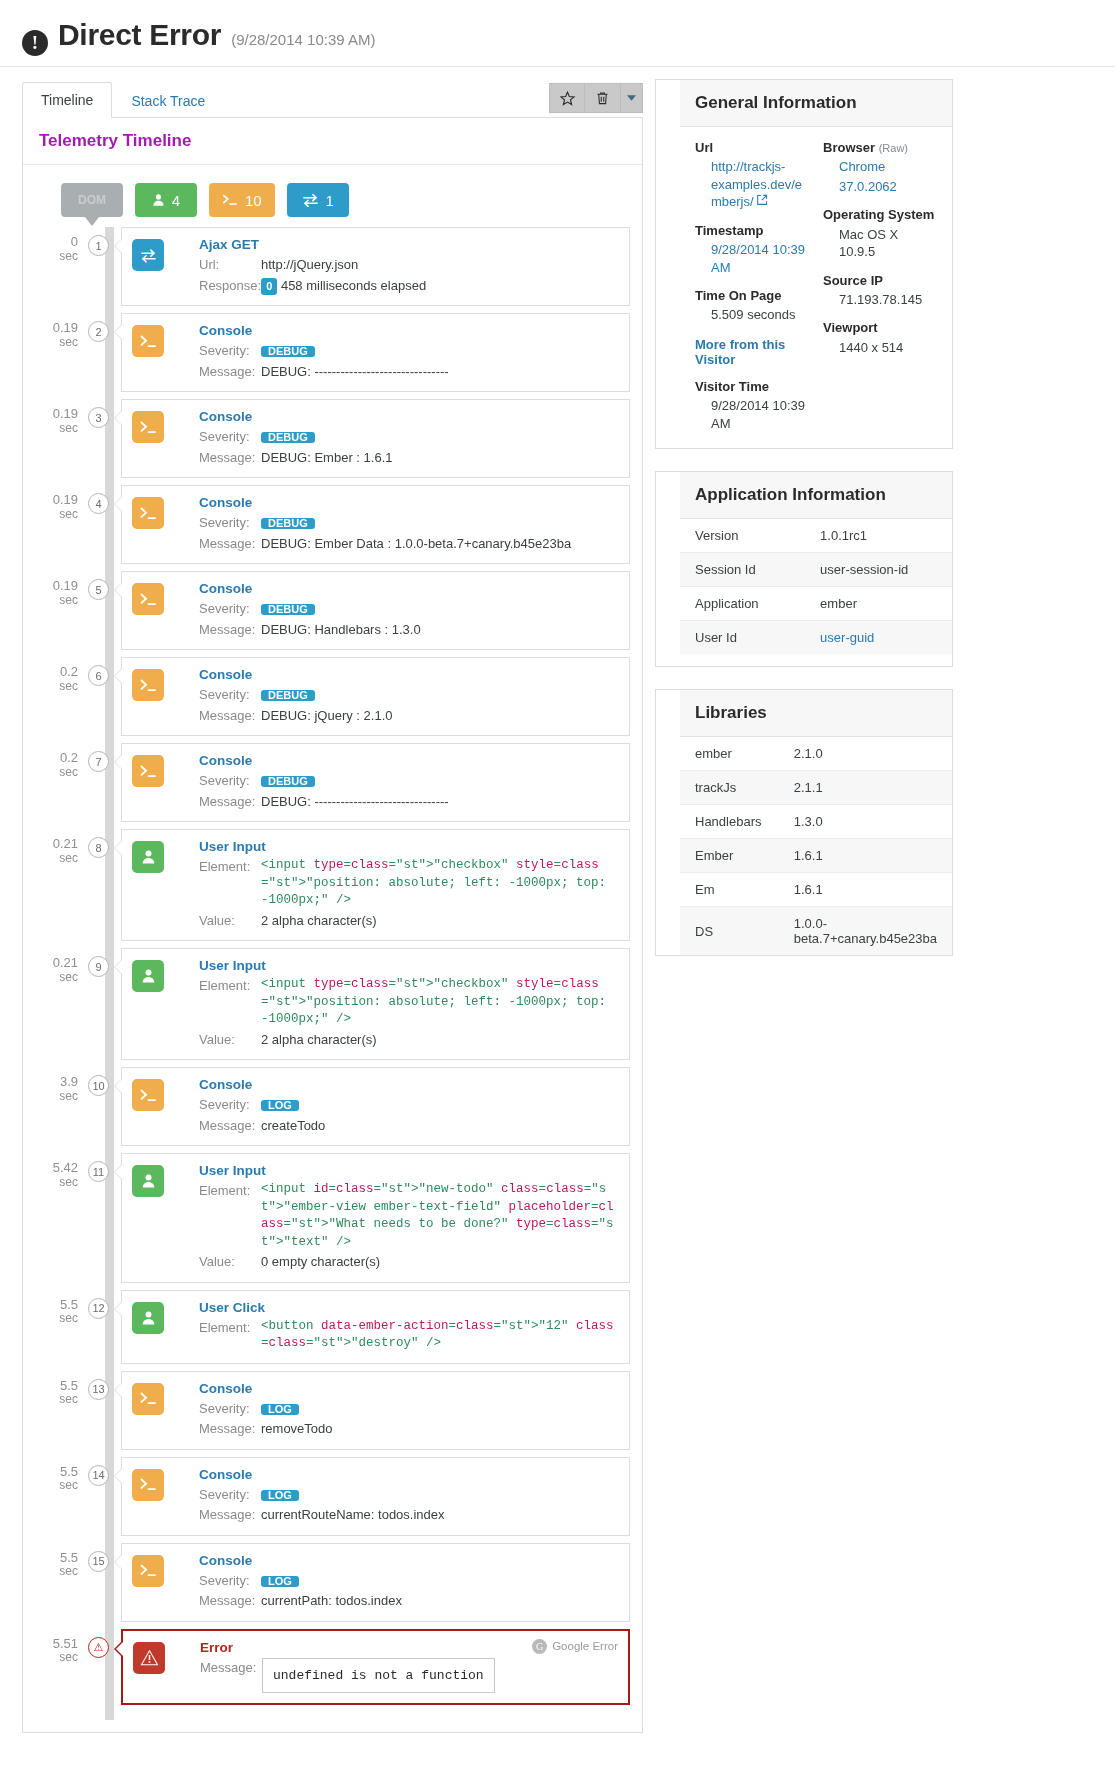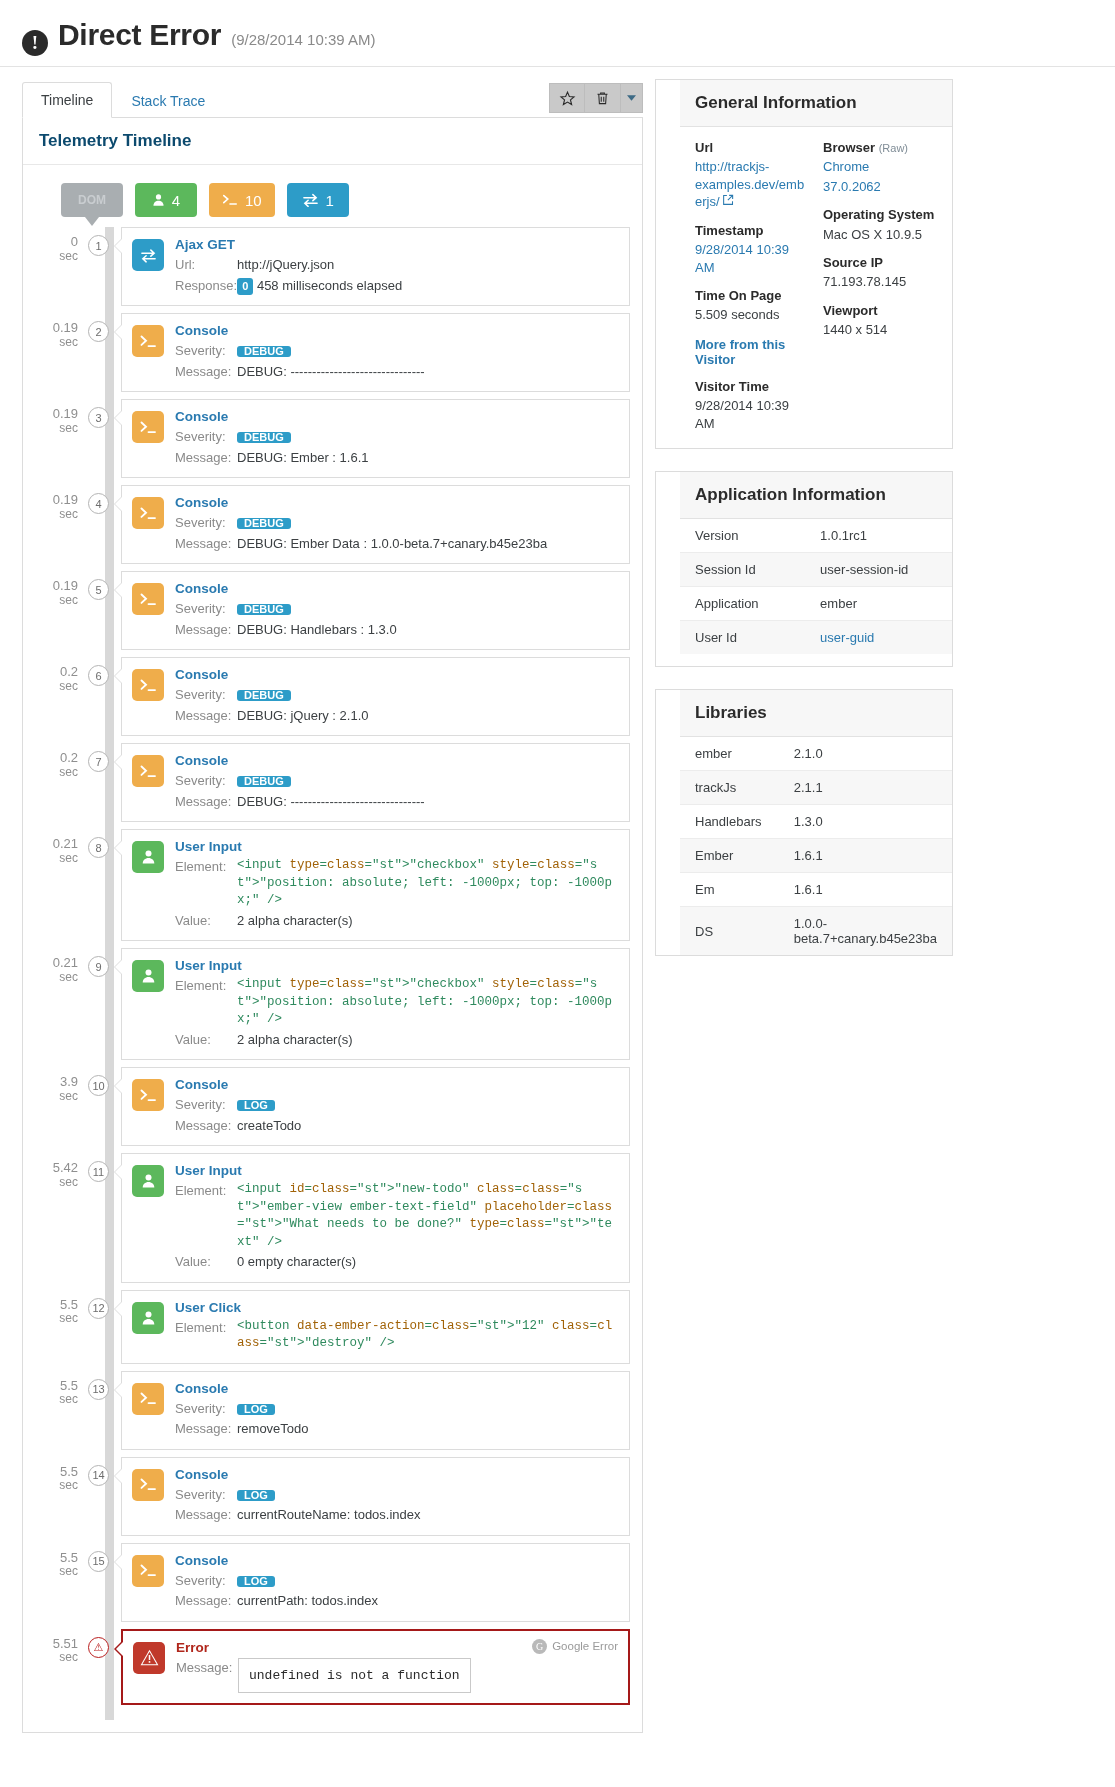--- a/index.html
+++ b/index.html
@@ -49,21 +49,21 @@
   .tbtn {
     width: 36px; height: 30px; background: #c9c9c9; border: 1px solid #bdbdbd;
     display: inline-flex; align-items: center; justify-content: center; cursor: pointer;
     color: #2b2b2b;
   }
   .tbtn + .tbtn { border-left: none; }
   .tbtn.caret { width: 22px; }
 
   .panelbox { border: 1px solid #dcdcdc; background: #fff; }
   .panel-head {
-    padding: 13px 16px; font-size: 17px; font-weight: bold; color: #0c4a6e;
+    padding: 13px 16px; font-size: 17px; font-weight: bold; color: #a21caf;
     border-bottom: 1px solid #e8e8e8; background: #fff;
   }
 
   
   .chips { display: flex; gap: 12px; padding: 18px 0 10px 38px; position: relative; }
   .chip {
     height: 34px; min-width: 62px; border-radius: 4px; color: #fff;
     display: inline-flex; align-items: center; justify-content: center; gap: 7px;
     font-size: 15px; padding: 0 13px; cursor: pointer; position: relative;
   }
@@ -114,31 +114,31 @@
   .card-body { display: flex; gap: 11px; }
   .ticon {
     width: 32px; height: 32px; border-radius: 5px; flex: 0 0 32px;
     display: flex; align-items: center; justify-content: center; color: #fff;
     margin-top: 2px;
   }
   .ticon.blue { background: #2d9cc8; }
   .ticon.amber { background: #efad4b; }
   .ticon.green { background: #5cb85c; }
   .ticon.red { background: #c0392b; }
-  .cmain { flex: 1; min-width: 0; }
+  .cmain { flex: 1; min-width: 0; margin-left: 24px; }
   .ctitle { color: #2a7ab0; font-weight: bold; font-size: 13.5px; margin-bottom: 3px; }
   .ctitle.red { color: #b0261b; }
   .kv { display: flex; font-size: 13px; line-height: 1.5; margin-top: 1px; }
   .k { color: #8a8a8a; flex: 0 0 62px; }
   .v { color: #3c4043; flex: 1; min-width: 0; }
   .v.code {
     font-family: "Liberation Mono", monospace; font-size: 12.5px;
     color: #2f8a5e; white-space: pre-wrap; word-break: break-all; line-height: 1.4;
   }
-  .v.code .at { color: #a16207; }
+  .v.code .at { color: #be185d; }
   .badge {
     display: inline-block; background: #2d9cc8; color: #fff; font-size: 11px;
     font-weight: bold; padding: 0 7px; border-radius: 3px; line-height: 1;
   }
   .badge.sq { padding: 3px 5px; }
   .err-msg {
     border: 1px solid #c9c9c9; background: #fff; padding: 7px 10px;
     font-family: "Liberation Mono", monospace; font-size: 13px; color: #2b2b2b;
   }
   .gerr {
@@ -152,21 +152,21 @@
   }
 
   
   .side-panel { border: 1px solid #dcdcdc; background: #fff; margin-bottom: 22px; padding-left: 24px; }
   .side-head { padding: 13px 15px; font-size: 17px; font-weight: bold; color: #2b2b2b;
                background: #f7f7f7; border-bottom: 1px solid #e2e2e2; }
   .gi-body { padding: 13px 15px 16px 15px; display: flex; gap: 14px; }
   .gi-col { flex: 1; min-width: 0; }
   .gi-lbl { font-size: 13px; font-weight: bold; color: #2b2b2b; margin-top: 12px; line-height: 1.25; }
   .gi-col .gi-lbl:first-child { margin-top: 0; }
-  .gi-val { font-size: 13px; color: #3c4043; line-height: 1.35; margin-top: 2px; word-break: break-word; }
+  .gi-val { font-size: 13px; color: #3c4043; line-height: 1.35; margin-top: 2px; word-break: break-word; margin-left: 16px; }
   .gi-val a, a.lnk { color: #2a7ab0; text-decoration: none; }
   .gi-link { font-size: 13px; font-weight: bold; color: #2a7ab0; margin-top: 13px; cursor: pointer; }
   .raw { font-size: 11px; color: #7f8c96; font-weight: normal; }
   .extlink { display: inline-block; margin-left: 2px; }
 
   table.kvtable { width: 100%; border-collapse: collapse; }
   table.kvtable td {
     padding: 9px 15px; font-size: 13px; color: #3c4043;
     border-bottom: 1px solid #ececec;
   }

